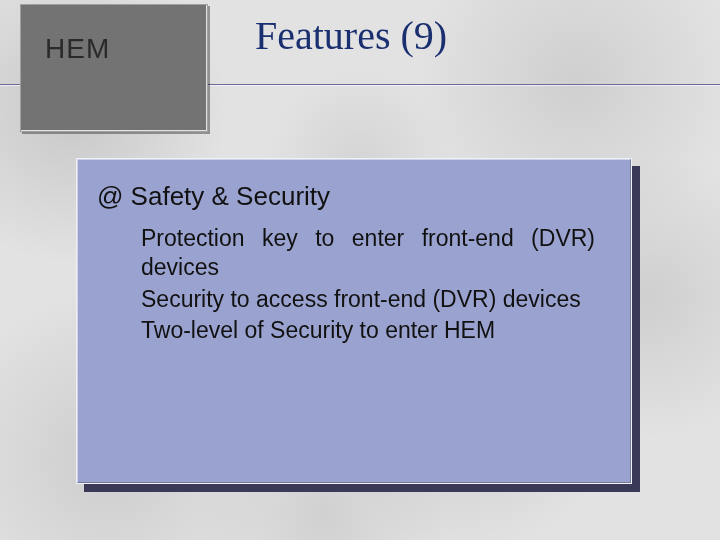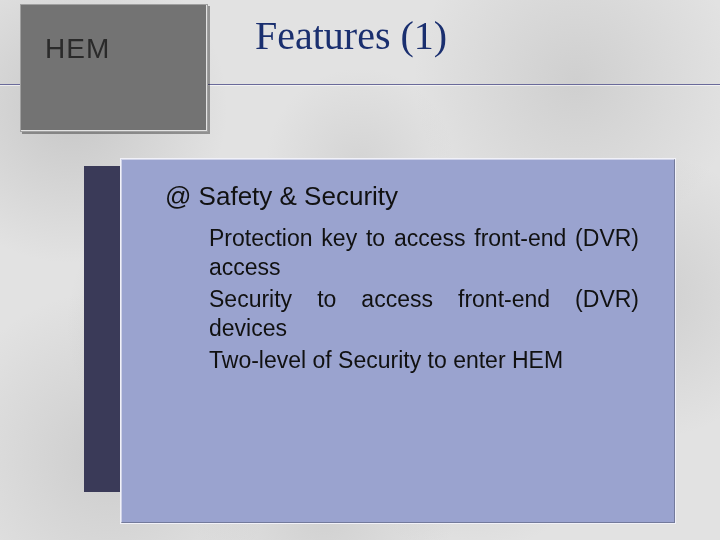--- a/index.html
+++ b/index.html
@@ -73,26 +73,25 @@
     top: 166px;
     width: 556px;
     height: 326px;
     background: #3a3a58;
   }
   .panel {
     position: absolute;
     left: 76px;
     top: 158px;
     width: 556px;
-    height: 366px;
+    height: 326px;
     background: #9aa3cf;
     border: 1px solid #f1f1f8;
     box-shadow: inset -1px -1px 0 rgba(0,0,0,.25), inset 1px 1px 0 rgba(255,255,255,.5);
-    padding: 22px 28px 24px 44px;
-    margin-left: 44px;
+    padding: 22px 28px 24px 20px;
   }
   .section-heading {
     font-size: 26px;
     color: #111;
     margin-bottom: 12px;
   }
   .bullets {
     padding-left: 44px;
     padding-right: 8px;
   }
@@ -108,23 +107,23 @@
 <body>
 
 <div class="marble"></div>
 
 <div class="hr-line"></div>
 
 <div class="logo-box">
   <span class="logo-text">HEM</span>
 </div>
 
-<div class="title">Features (1)</div>
+<div class="title">Features (9)</div>
 
 <div class="panel-shadow"></div>
 <div class="panel">
   <div class="section-heading">@ Safety &amp; Security</div>
   <div class="bullets">
-    <div class="bullet">Protection key to access front-end (DVR) access</div>
+    <div class="bullet">Protection key to enter front-end (DVR) devices</div>
     <div class="bullet">Security to access front-end (DVR) devices</div>
     <div class="bullet">Two-level of Security to enter HEM</div>
   </div>
 </div>
 
 </body></html>

